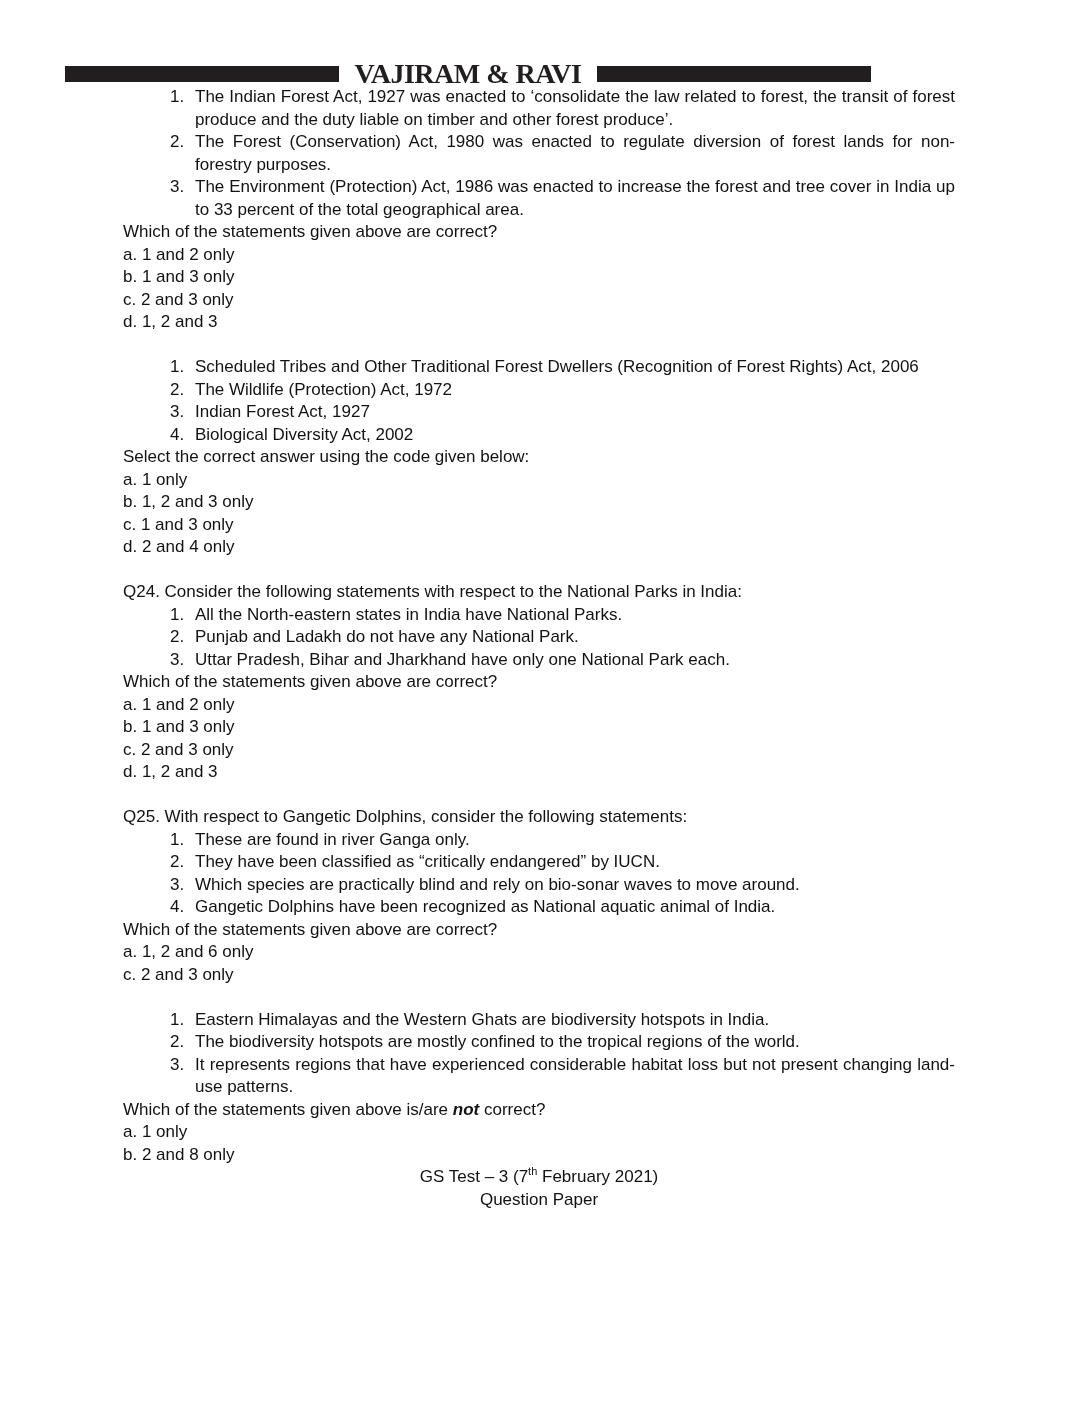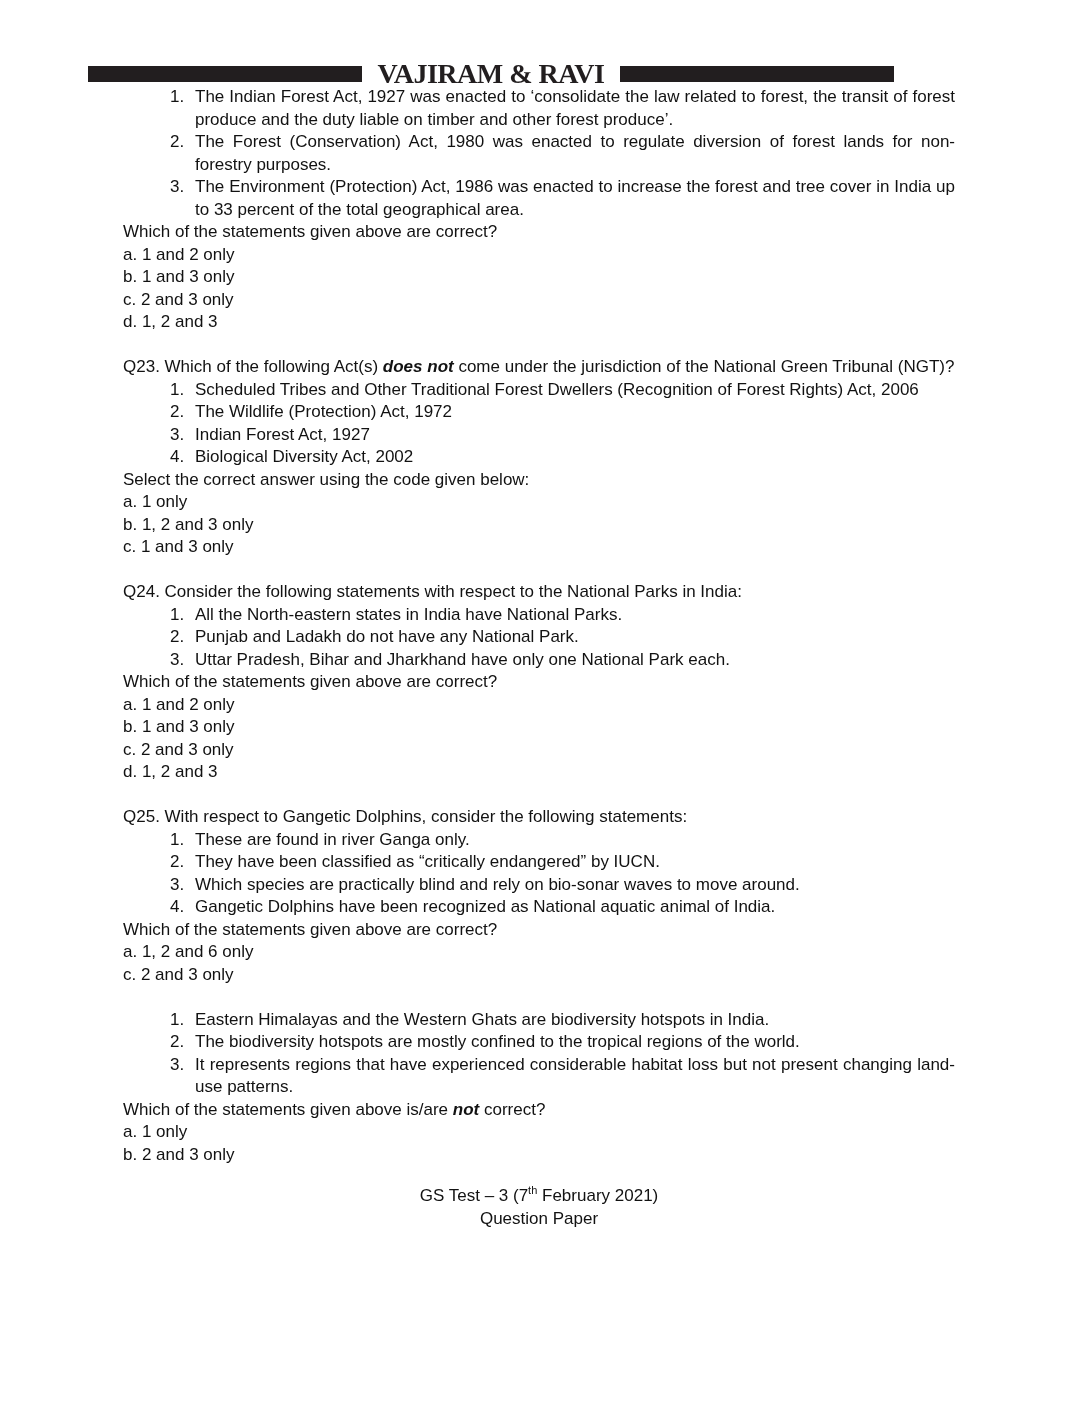--- a/index.html
+++ b/index.html
@@ -12,21 +12,21 @@
     background: #ffffff;
     font-family: "Liberation Sans", sans-serif;
     font-size: 17px;
     line-height: 22.5px;
     color: #121212;
     overflow: hidden;
     padding-top: 62px;
   }
   .brand-header {
     width: 806px;
-    margin-left: 88px;
+    margin-left: 65px;
     height: 24px;
     display: flex;
     align-items: center;
     gap: 16px;
   }
   .hbar {
     flex: 1 1 auto;
     height: 16px;
     background: #221e1f;
   }
@@ -55,21 +55,21 @@
   .inum {
     flex: 0 0 25px;
     margin-left: 47px;
   }
   .itext {
     flex: 1 1 auto;
     text-align: justify;
   }
   .em { font-weight: bold; font-style: italic; }
   .lead, .option { text-align: left; }
-  .footer { text-align: center; margin-top: 19px; }
+  .footer { text-align: center; }
   sup {
     font-size: 11px;
     line-height: 0;
     vertical-align: super;
   }
 </style>
 </head>
 <body>
 
 <div class="page">
@@ -96,41 +96,41 @@
         <div class="itext">The Environment (Protection) Act, 1986 was enacted to increase the forest and tree cover in India up to 33 percent of the total geographical area.</div>
       </div>
       <div class="lead">Which of the statements given above are correct?</div>
       <div class="option">a. 1 and 2 only</div>
       <div class="option">b. 1 and 3 only</div>
       <div class="option">c. 2 and 3 only</div>
       <div class="option">d. 1, 2 and 3</div>
     </section>
 
     <section class="question">
-      <div class="stem"><span>Q23. Which of the following Act(s) </span><span class="em">does not</span><span> come under the jurisdiction of the National Green Tribunal (NGT)?</span></div>
       <div class="item">
         <span class="inum">1.</span>
         <div class="itext">Scheduled Tribes and Other Traditional Forest Dwellers (Recognition of Forest Rights) Act, 2006</div>
       </div>
       <div class="item">
         <span class="inum">2.</span>
         <div class="itext">The Wildlife (Protection) Act, 1972</div>
       </div>
       <div class="item">
         <span class="inum">3.</span>
         <div class="itext">Indian Forest Act, 1927</div>
       </div>
       <div class="item">
         <span class="inum">4.</span>
         <div class="itext">Biological Diversity Act, 2002</div>
       </div>
       <div class="lead">Select the correct answer using the code given below:</div>
       <div class="option">a. 1 only</div>
       <div class="option">b. 1, 2 and 3 only</div>
       <div class="option">c. 1 and 3 only</div>
+      <div class="option">d. 2 and 4 only</div>
     </section>
 
     <section class="question">
       <div class="stem">Q24. Consider the following statements with respect to the National Parks in India:</div>
       <div class="item">
         <span class="inum">1.</span>
         <div class="itext">All the North-eastern states in India have National Parks.</div>
       </div>
       <div class="item">
         <span class="inum">2.</span>
@@ -178,21 +178,21 @@
       <div class="item">
         <span class="inum">2.</span>
         <div class="itext">The biodiversity hotspots are mostly confined to the tropical regions of the world.</div>
       </div>
       <div class="item">
         <span class="inum">3.</span>
         <div class="itext">It represents regions that have experienced considerable habitat loss but not present changing land-use patterns.</div>
       </div>
       <div class="lead"><span>Which of the statements given above is/are </span><span class="em">not</span><span> correct?</span></div>
       <div class="option">a. 1 only</div>
-      <div class="option">b. 2 and 3 only</div>
+      <div class="option">b. 2 and 8 only</div>
     </section>
 
     <div class="footer">
       <div class="footer-line"><span>GS Test – 3 (7</span><sup>th</sup><span> February 2021)</span></div>
       <div class="footer-line">Question Paper</div>
     </div>
 
   </div>
 </div>
 

